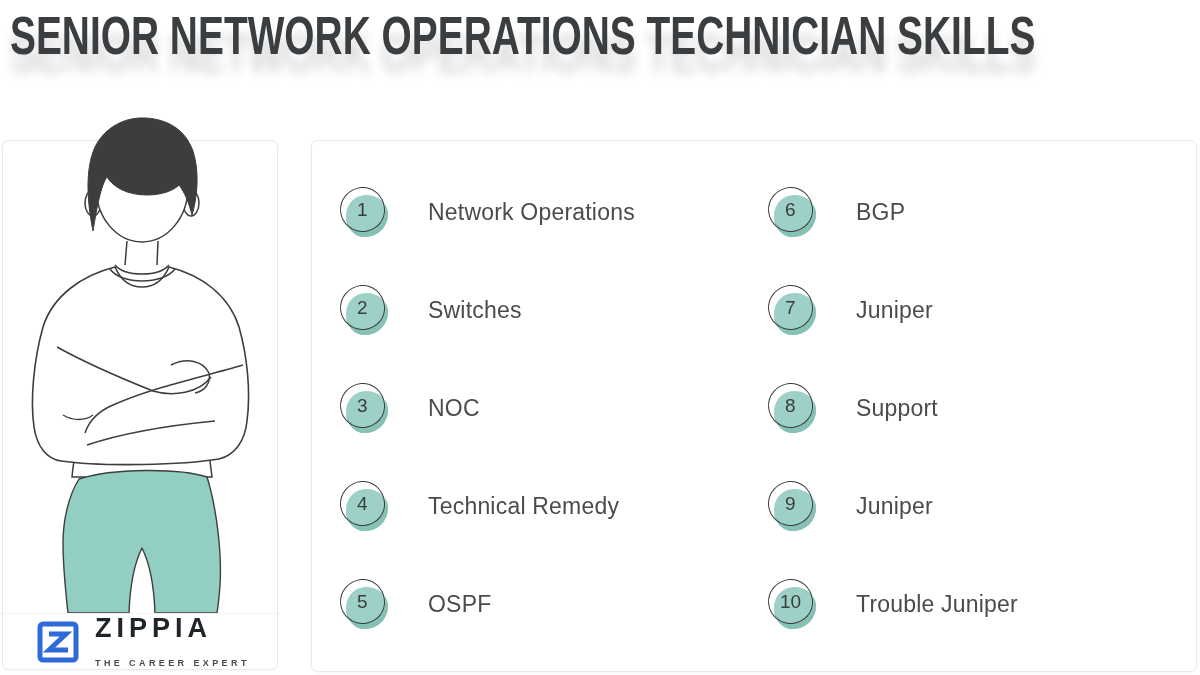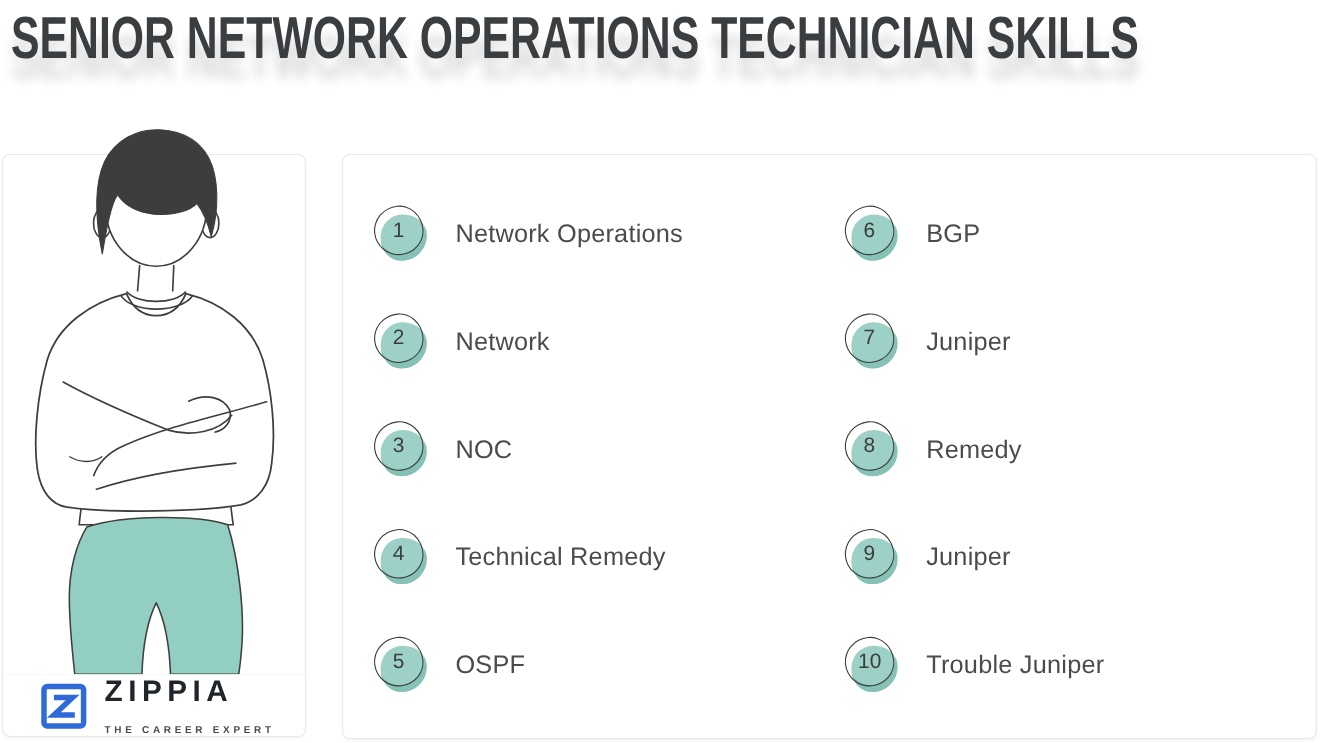--- a/index.html
+++ b/index.html
@@ -110,21 +110,21 @@
     display: flex;
     align-items: center;
     justify-content: center;
   }
   .skill-num {
     font-size: 19px;
     color: #3c3c3c;
     transform: rotate(6deg);
   }
   .skill-label {
-    margin-left: 24px;
+    margin-left: 38px;
     font-size: 23px;
     color: #4b4b4b;
     letter-spacing: 0.2px;
     white-space: nowrap;
   }
 </style>
 </head>
 <body>
 
 <h1 class="page-title">SENIOR NETWORK OPERATIONS TECHNICIAN SKILLS</h1>
@@ -186,21 +186,21 @@
       </div>
       <span class="skill-label">Network Operations</span>
     </div>
     <div class="skill-item">
       <div class="skill-badge">
         <div class="blob"></div>
         <div class="ring">
           <span class="skill-num">2</span>
         </div>
       </div>
-      <span class="skill-label">Network</span>
+      <span class="skill-label">Switches</span>
     </div>
     <div class="skill-item">
       <div class="skill-badge">
         <div class="blob"></div>
         <div class="ring">
           <span class="skill-num">3</span>
         </div>
       </div>
       <span class="skill-label">NOC</span>
     </div>
@@ -243,21 +243,21 @@
       </div>
       <span class="skill-label">Juniper</span>
     </div>
     <div class="skill-item">
       <div class="skill-badge">
         <div class="blob"></div>
         <div class="ring">
           <span class="skill-num">8</span>
         </div>
       </div>
-      <span class="skill-label">Remedy</span>
+      <span class="skill-label">Support</span>
     </div>
     <div class="skill-item">
       <div class="skill-badge">
         <div class="blob"></div>
         <div class="ring">
           <span class="skill-num">9</span>
         </div>
       </div>
       <span class="skill-label">Juniper</span>
     </div>

